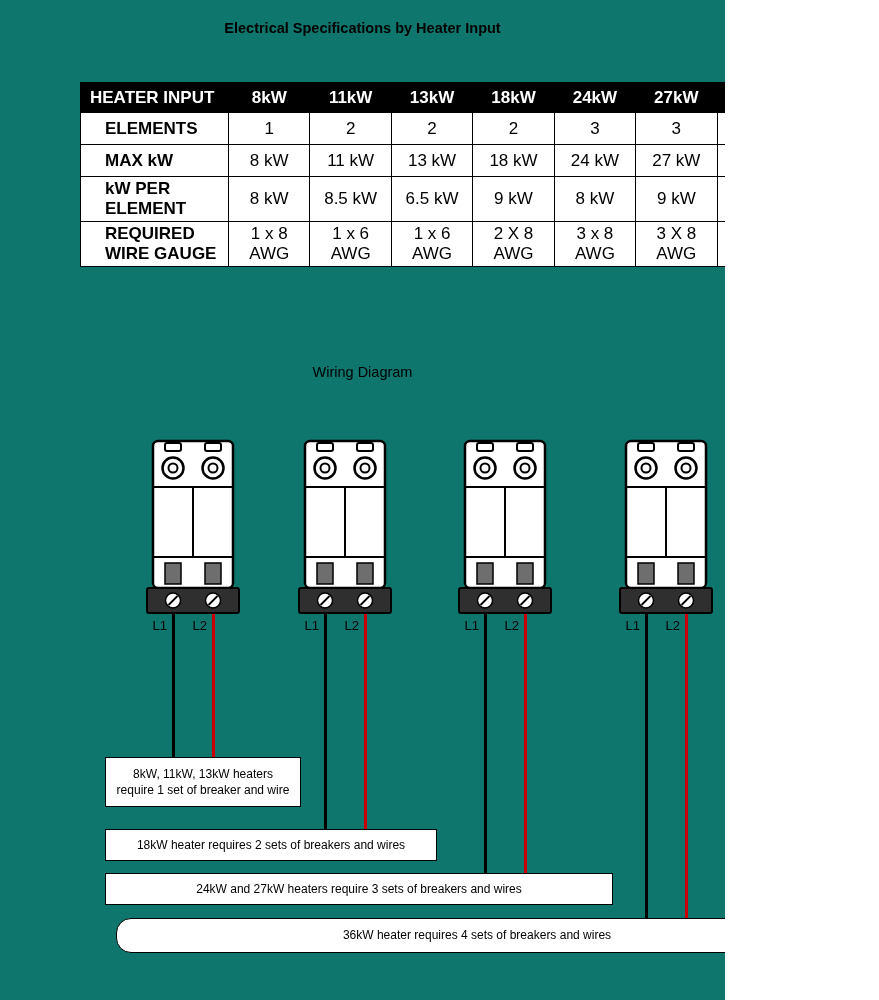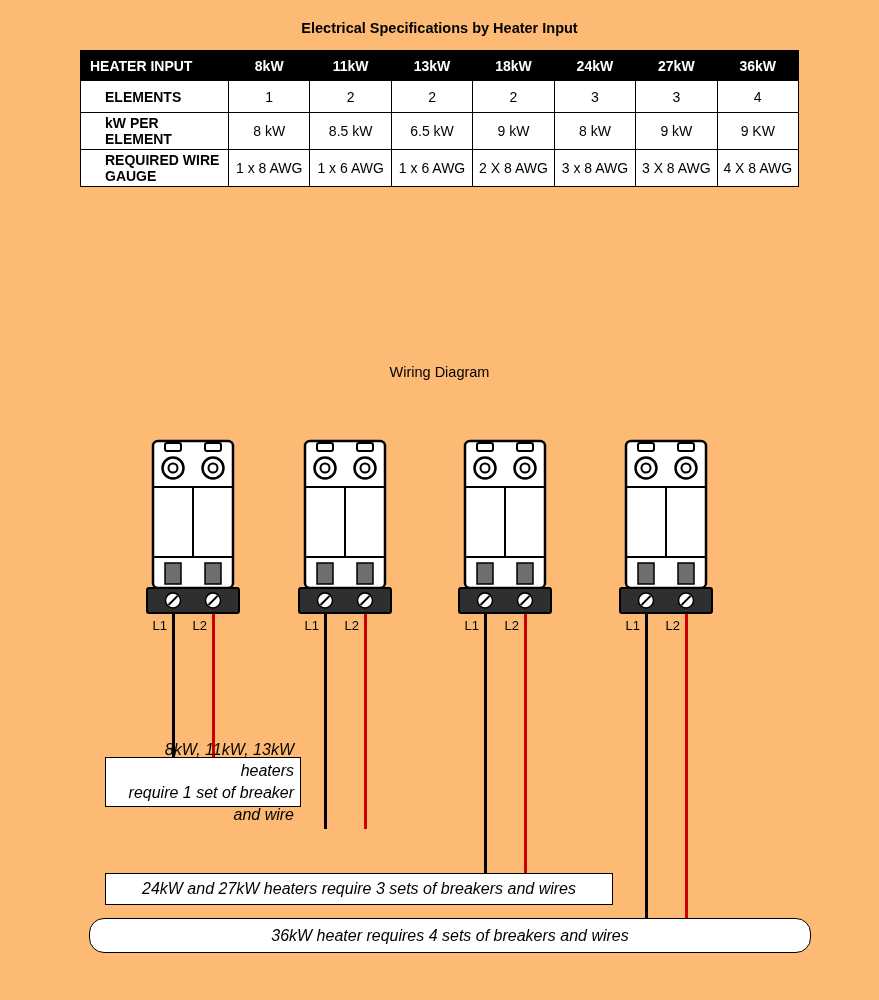--- a/index.html
+++ b/index.html
@@ -1,40 +1,40 @@
 <!DOCTYPE html>
 <html><head>
 <meta charset="utf-8">
 <style>
   * { margin:0; padding:0; box-sizing:border-box; }
   html,body { background:#ffffff; }
   body { font-family:"Liberation Sans", sans-serif; color:#000; }
-  .page { position:relative; width:879px; height:1000px; background:#fdba74; overflow:hidden; }
+  .page { position:relative; width:725px; height:1000px; background:#0f766e; overflow:hidden; }
 
   .spec-title { position:absolute; top:20px; left:0; width:100%; text-align:center;
                 font-size:14.5px; font-weight:bold; }
 
   .table-wrap { position:absolute; top:50px; left:80px; width:719px; }
-  table { width:100%; border-collapse:collapse; table-layout:fixed; font-size:14px; }
+  table { width:100%; border-collapse:collapse; table-layout:fixed; font-size:17px;margin-top:32px; }
   th, td { border:1px solid #000; text-align:center; vertical-align:middle; padding:2px 3px; background:#fff; }
   thead th { background:#000; color:#fff; height:30px; font-weight:bold; border-color:#000; }
   thead th.label-col { text-align:left; padding-left:9px; }
   tbody th.label-col { text-align:left; padding-left:24px; font-weight:bold; }
   tbody tr { height:32px; }
   .label-col { width:148px; }
 
   .diagram-title { position:absolute; top:364px; left:0; width:100%; text-align:center;
                    font-size:14.5px; font-weight:normal; }
 
   .breaker { position:absolute; width:96px; height:178px; z-index:1; }
   .wire { position:absolute; width:3px; z-index:0; }
   .wire-label { position:absolute; width:26px; text-align:right; font-size:13px; z-index:1; }
   .callout { position:absolute; border:1.5px solid #000; background:#fff; z-index:2;
              display:flex; align-items:center; justify-content:center; padding:2px 6px; }
-  .callout span { text-align:right; font-size:16px; line-height:1.35; white-space:pre-line;font-style:italic; }
+  .callout span { text-align:center; font-size:12px; line-height:1.35; white-space:pre-line; }
 </style>
 </head>
 <body>
 
 <div class="page" id="page">
   <div class="spec-title">Electrical Specifications by Heater Input</div>
 
   <div class="table-wrap">
     <table>
       <thead>
@@ -54,20 +54,30 @@
             <th class="label-col">ELEMENTS</th>
             <td>1</td>
             <td>2</td>
             <td>2</td>
             <td>2</td>
             <td>3</td>
             <td>3</td>
             <td>4</td>
           </tr>
           <tr>
+            <th class="label-col">MAX kW</th>
+            <td>8 kW</td>
+            <td>11 kW</td>
+            <td>13 kW</td>
+            <td>18 kW</td>
+            <td>24 kW</td>
+            <td>27 kW</td>
+            <td>36 kW</td>
+          </tr>
+          <tr>
             <th class="label-col">kW PER ELEMENT</th>
             <td>8 kW</td>
             <td>8.5 kW</td>
             <td>6.5 kW</td>
             <td>9 kW</td>
             <td>8 kW</td>
             <td>9 kW</td>
             <td>9 KW</td>
           </tr>
           <tr>
@@ -174,19 +184,22 @@
     <line x1="63.5" y1="167" x2="72.5" y2="158" stroke="#000" stroke-width="1.8"></line>
   </svg></div>
     <div class="wire" style="left: 644.5px; top: 610px; height: 308px; background: rgb(0, 0, 0);"></div>
     <div class="wire" style="left: 684.5px; top: 610px; height: 308px; background: rgb(204, 0, 0);"></div>
     <div class="wire-label" style="left: 614px; top: 618px;">L1</div>
     <div class="wire-label" style="left: 654px; top: 618px;">L2</div>
     <div class="callout" style="left: 105px; top: 757px; width: 196px; height: 50px;">
       <span>8kW, 11kW, 13kW heaters
 require 1 set of breaker and wire</span>
     </div>
+    <div class="callout" style="left: 105px; top: 829px; width: 332px; height: 32px;">
+      <span>18kW heater requires 2 sets of breakers and wires</span>
+    </div>
     <div class="callout" style="left: 105px; top: 873px; width: 508px; height: 32px;">
       <span>24kW and 27kW heaters require 3 sets of breakers and wires</span>
     </div>
-    <div class="callout" style="left: 89px; top: 918px; width: 722px; height: 35px; border-radius: 15px;">
+    <div class="callout" style="left: 116px; top: 918px; width: 722px; height: 35px; border-radius: 15px;">
       <span>36kW heater requires 4 sets of breakers and wires</span>
     </div>
   </div>
 
 </body></html>

